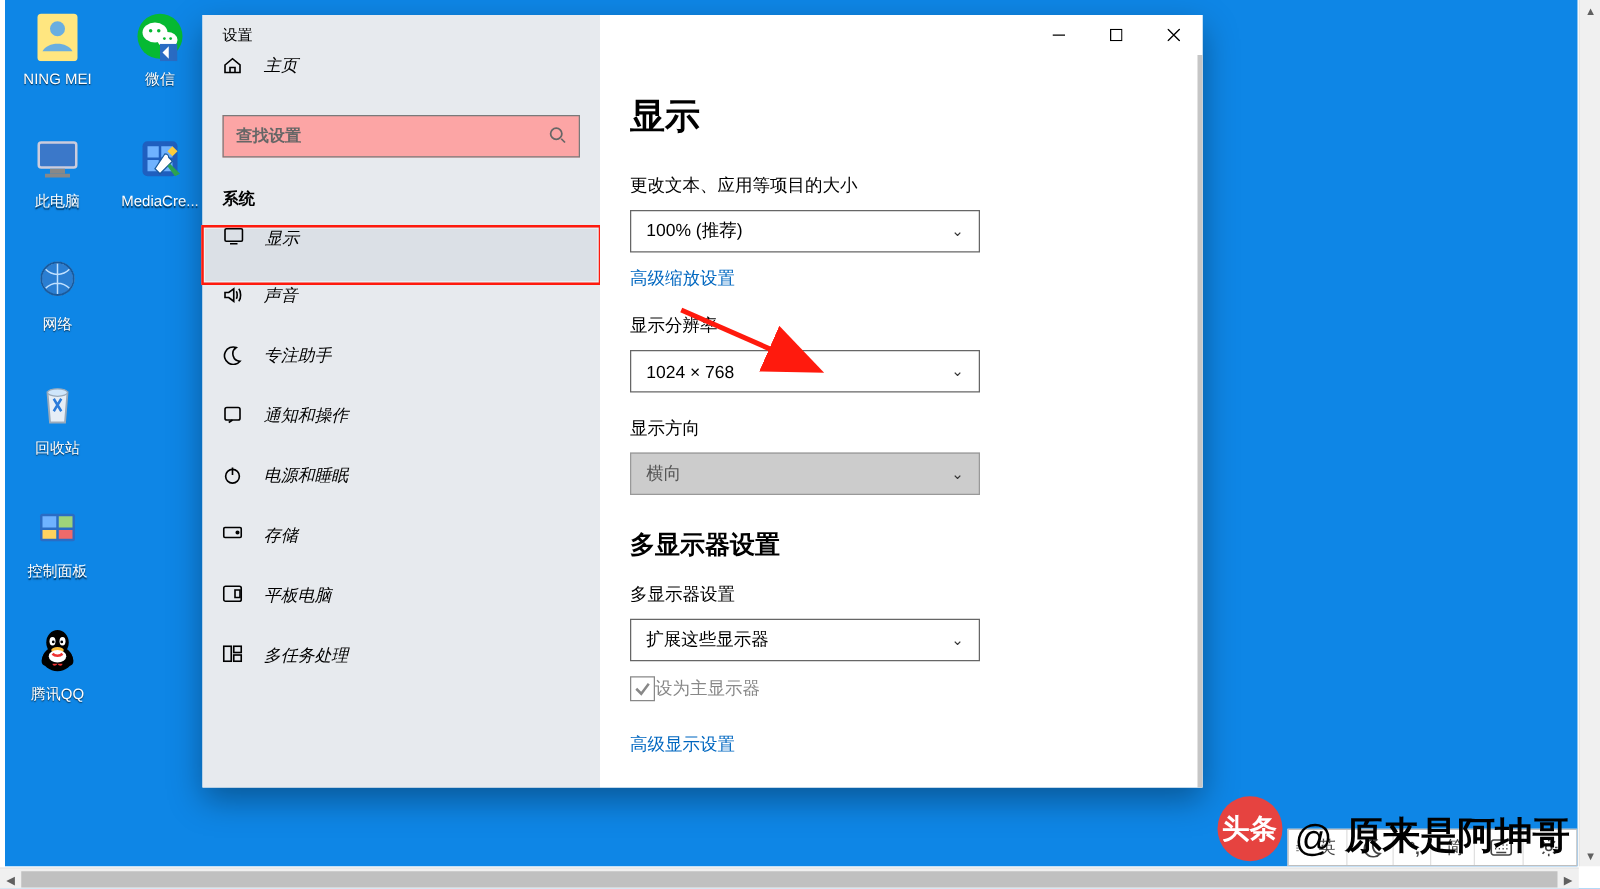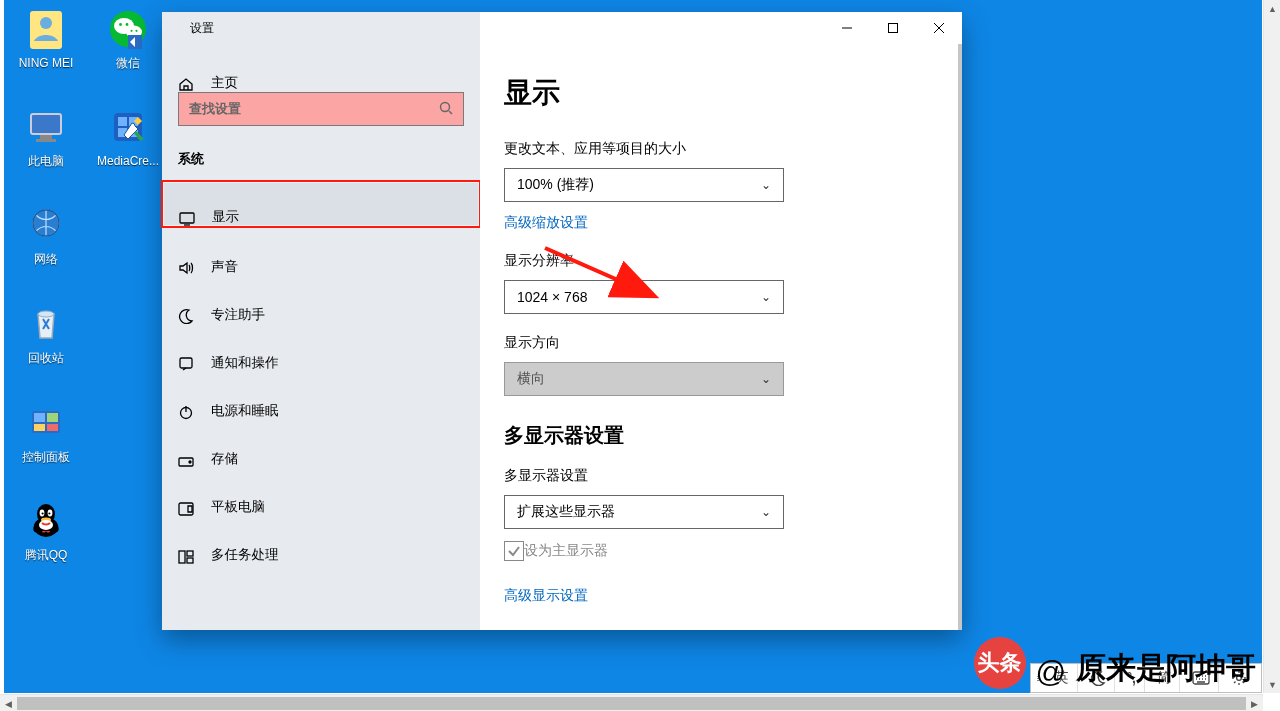--- a/index.html
+++ b/index.html
@@ -21,26 +21,26 @@
   
   .dicon { position:absolute; width:76px; text-align:center; color:#fff; font-size:12px; text-shadow:0 1px 1px rgba(0,0,0,0.7); }
   .dicon .glyph{display:flex;align-items:center;justify-content:center;height:48px;margin:0 auto 3px;}
   .dicon .label{line-height:14px;}
 
   
   .settings-window { position:absolute; left:158px; top:12px; width:800px; height:618px; background:#fff; box-shadow:0 10px 25px rgba(0,0,0,0.35); display:flex; }
   .settings-sidebar { width:318px; background:#e7eaee; display:flex; flex-direction:column; }
   .settings-main { flex:1; background:#fff; position:relative; }
 
-  .titlebar { height:32px; display:flex; align-items:center; font-size:12px; padding-left:28px; }
+  .titlebar { height:32px; display:flex; align-items:center; font-size:12px; padding-left:16px; }
   .win-controls { position:absolute; right:0; top:0; display:flex; }
   .win-btn { width:46px; height:32px; display:flex; align-items:center; justify-content:center; font-size:11px; color:#000;}
   .win-btn svg{width:10px;height:10px;}
 
-  .nav-row { height:48px; display:flex; align-items:flex-end; padding-left:16px; gap:17px; font-size:13.5px; color:#000;}
+  .nav-row { height:48px; display:flex; align-items:flex-start; padding-left:16px; gap:17px; font-size:13.5px; color:#000;font-style:italic;}
   .nav-row .icn{width:16px;display:flex;justify-content:center;}
   .nav-row.sel{ border:2.5px solid #ff1a0d; box-shadow: inset 0 0 0 1px rgba(255,255,255,0.6); margin:0 -1px; background:#dbe0e6;}
   .search-wrap{padding:0 16px 10px;}
   .search-box{height:34px;border:1px solid #7a7a7a;background:#fca5a5;display:flex;align-items:center;padding:0 10px;font-size:13px;color:#666;justify-content:space-between;font-weight:bold;}
   .section-title{padding:14px 16px 0;font-weight:600;font-size:13px;}
 
   .panel-scroll{position:absolute;left:0;right:0;bottom:0;top:32px;overflow:hidden;padding:30px 24px 20px;}
   h1{font-size:28px;font-weight:600;margin-bottom:28px;}
   h2{font-size:20px;font-weight:600;margin:26px 0 18px;}
   .field-label{font-size:14px;margin-bottom:10px;}

